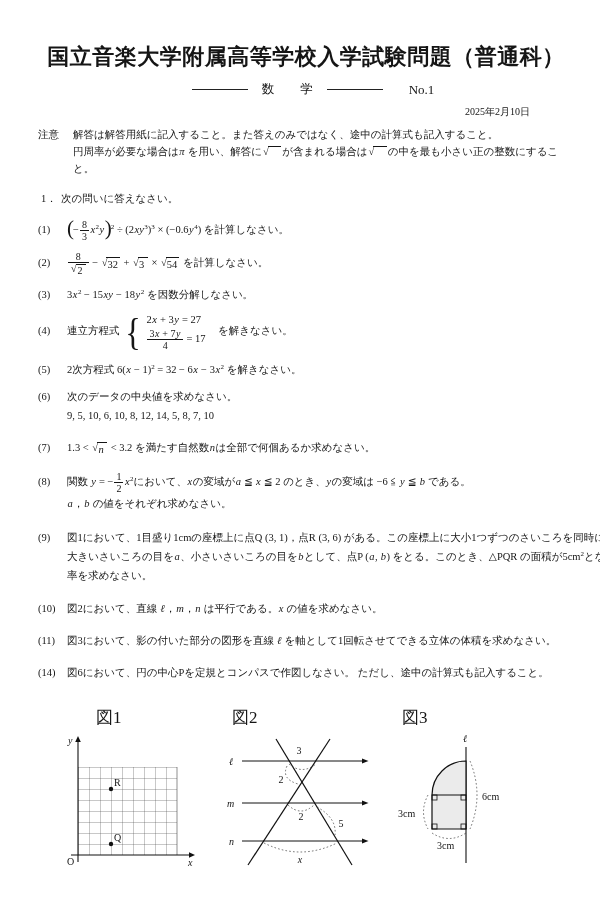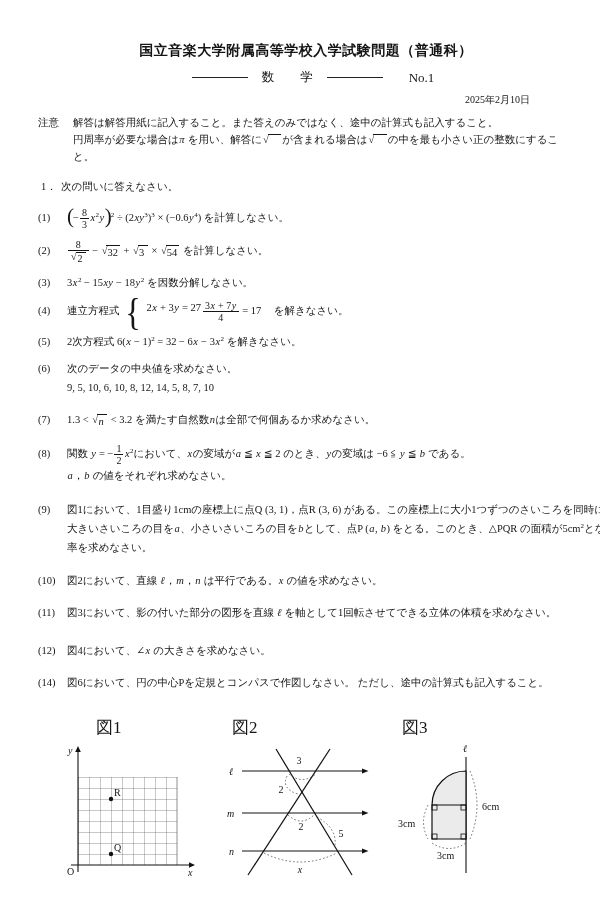--- a/index.html
+++ b/index.html
@@ -3,21 +3,21 @@
 <meta charset="utf-8">
 <style>
   html,body{margin:0;padding:0;background:#ffffff;}
   body{
     width:600px;height:900px;overflow:hidden;
     font-family:"Liberation Serif","DejaVu Serif",serif;
     font-size:10.5px;color:#151515;
   }
   .page{padding:26px 26px 0 38px;}
   
-  .title{text-align:center;font-size:14px;font-weight:bold;letter-spacing:.5px;margin-top:16px;}
+  .title{text-align:center;font-size:22px;font-weight:bold;letter-spacing:.5px;margin-top:16px;}
   .subject-row{display:flex;justify-content:center;align-items:center;margin-top:9px;font-size:12.5px;}
   .rule{width:56px;height:1px;background:#222;margin:0 14px;}
   .subject{display:inline-flex;gap:26px;}
   .pageno{margin-left:12px;font-size:13px;}
   .date-row{text-align:right;padding-right:44px;margin-top:7px;font-size:10px;}
   .notice{display:flex;margin-top:7px;line-height:17px;}
   .notice-label{width:27px;flex:none;margin-right:8px;}
   .notice-body{flex:1;}
   
   .section{margin-top:15px;margin-bottom:13px;}
@@ -30,21 +30,21 @@
   .var{font-style:italic;padding:0 .5px;}
   .frac{display:inline-flex;flex-direction:column;vertical-align:middle;text-align:center;line-height:1.12;font-size:10px;margin:0 1px;}
   .fnum{border-bottom:.9px solid #151515;padding:0 2px;}
   .fden{padding:0 2px;}
   .sqrt{display:inline-flex;align-items:flex-start;margin:0 1px;}
   .rsym{line-height:1.05;}
   .rbody{border-top:.9px solid #151515;margin-left:-1px;padding:0 2px 0 1px;line-height:1.25;min-width:7px;}
   .bigp{font-size:21px;line-height:0;vertical-align:-2px;letter-spacing:-1px;}
   .cases{display:inline-flex;align-items:center;vertical-align:middle;margin:0 2px;}
   .cbrace{font-size:38px;font-weight:300;line-height:0;margin-right:4px;transform:scaleX(.85);}
-  .clines{display:inline-flex;flex-direction:row;gap:1px;}
+  .clines{display:inline-flex;flex-direction:column;gap:1px;}
   .cline{line-height:15px;white-space:nowrap;}
   
   .figures{display:flex;margin-top:24px;padding-left:24px;}
   .figure{flex:none;}
   .fig-label{font-size:17px;margin-bottom:2px;}
   .fig1 .fig-label{margin-left:34px;}
   .fig2 .fig-label{margin-left:8px;}
   .fig3 .fig-label{margin-left:12px;}
   .fig2{margin-left:12px;}
   .fig3{margin-left:16px;}
@@ -152,23 +152,20 @@
     <div class="pline"><span class="pnum">(9)</span><span class="pcontent">図1において、1目盛り1cmの座標上に点Q (3, 1)，点R (3, 6) がある。この座標上に大小1つずつのさいころを同時に投げ、</span></div>
     <div class="pline"><span class="pnum"></span><span class="pcontent">大きいさいころの目を<span class="var">a</span>、小さいさいころの目を<span class="var">b</span>として、点P (<span class="var">a</span>, <span class="var">b</span>) をとる。このとき、△PQR の面積が5cm<sup>2</sup>となる確</span></div>
     <div class="pline"><span class="pnum"></span><span class="pcontent">率を求めなさい。</span></div>
   </div>
   <div class="problem" style="margin-top:14px">
     <div class="pline"><span class="pnum">(10)</span><span class="pcontent">図2において、直線 <span class="var">ℓ</span>，<span class="var">m</span>，<span class="var">n</span> は平行である。<span class="var">x</span> の値を求めなさい。</span></div>
   </div>
   <div class="problem" style="margin-top:13px">
     <div class="pline"><span class="pnum">(11)</span><span class="pcontent">図3において、影の付いた部分の図形を直線 <span class="var">ℓ</span> を軸として1回転させてできる立体の体積を求めなさい。</span></div>
   </div>
-  <div class="problem" style="margin-top:19px">
-    <div class="pline"><span class="pnum">(12)</span><span class="pcontent">図4において、∠<span class="var">x</span> の大きさを求めなさい。</span></div>
-  </div>
   <div class="problem" style="margin-top:13px">
     <div class="pline"><span class="pnum">(14)</span><span class="pcontent">図6において、円の中心Pを定規とコンパスで作図しなさい。 ただし、途中の計算式も記入すること。</span></div>
   </div>
 
   <div class="figures">
 
     <div class="figure fig1">
       <div class="fig-label">図1</div>
       <svg width="150" height="140" viewBox="0 0 150 140">
         <defs>

